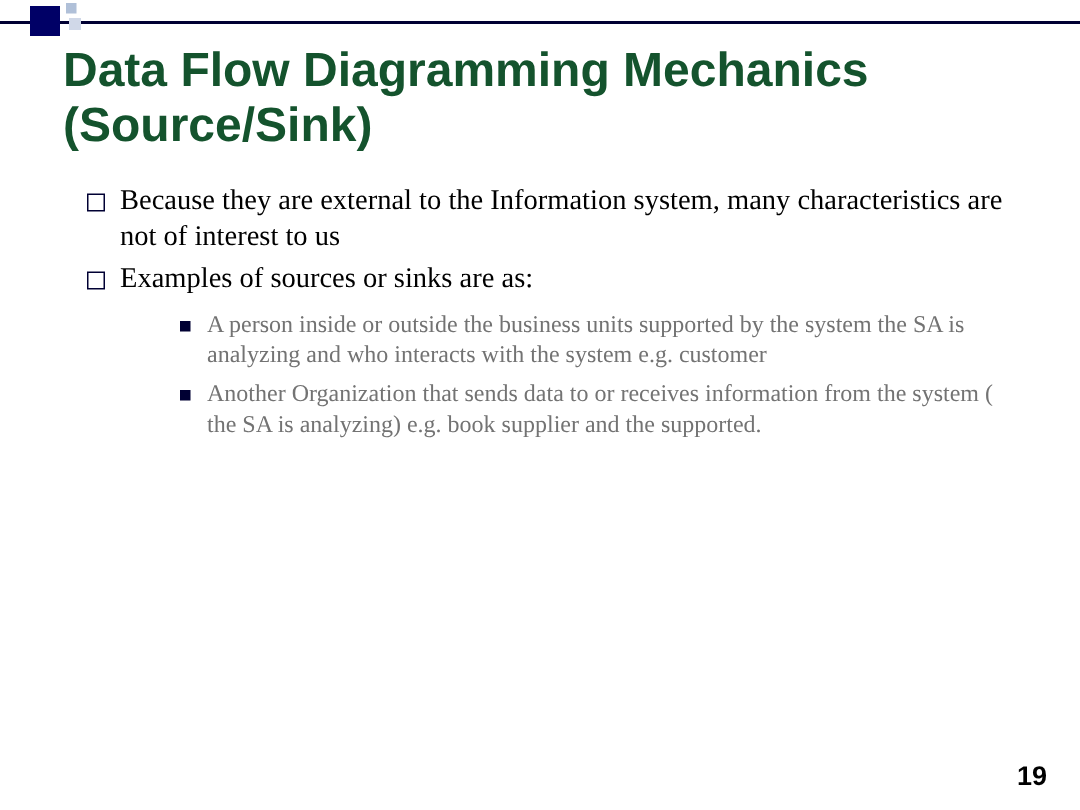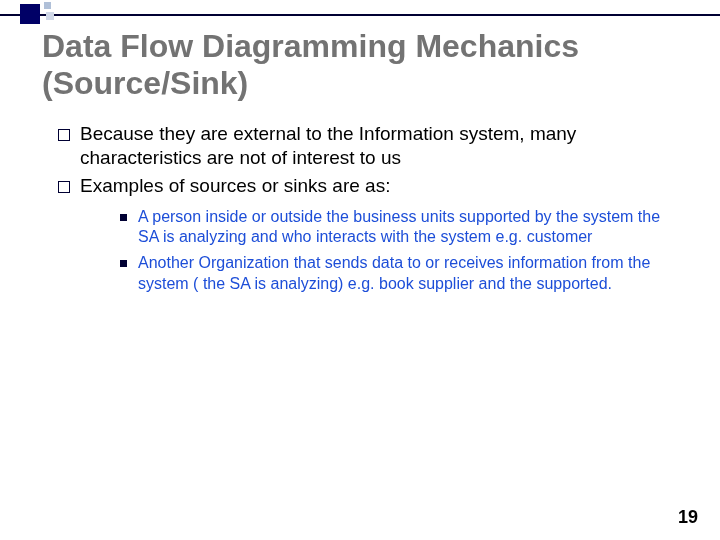--- a/index.html
+++ b/index.html
@@ -49,56 +49,57 @@
     width: 8px;
     height: 8px;
     background: #d0d8e8;
   }
   .content {
     padding: 28px 42px 0 42px;
   }
   .title {
     font-size: 32px;
     font-weight: bold;
-    color: #737373;
+    color: #14532d;
     line-height: 1.15;
     margin-bottom: 20px;
   }
   .lvl1 {
     list-style: none;
     padding-left: 16px;
   }
   .lvl1 > li {
     position: relative;
     padding-left: 22px;
     font-size: 19px;
     color: #000000;
     line-height: 1.28;
     margin-bottom: 4px;
+    font-family: Liberation Serif, serif;
   }
   .lvl1 > li::before {
     content: "";
     position: absolute;
     left: 0;
     top: 7px;
     width: 10px;
     height: 10px;
     border: 1.5px solid #000033;
     background: transparent;
   }
   .lvl2 {
     list-style: none;
     padding-left: 40px;
     margin-top: 8px;
   }
   .lvl2 > li {
     position: relative;
     padding-left: 18px;
     font-size: 16px;
-    color: #1d4ed8;
+    color: #737373;
     line-height: 1.28;
     margin-bottom: 6px;
   }
   .lvl2 > li::before {
     content: "";
     position: absolute;
     left: 0;
     top: 7px;
     width: 7px;
     height: 7px;

